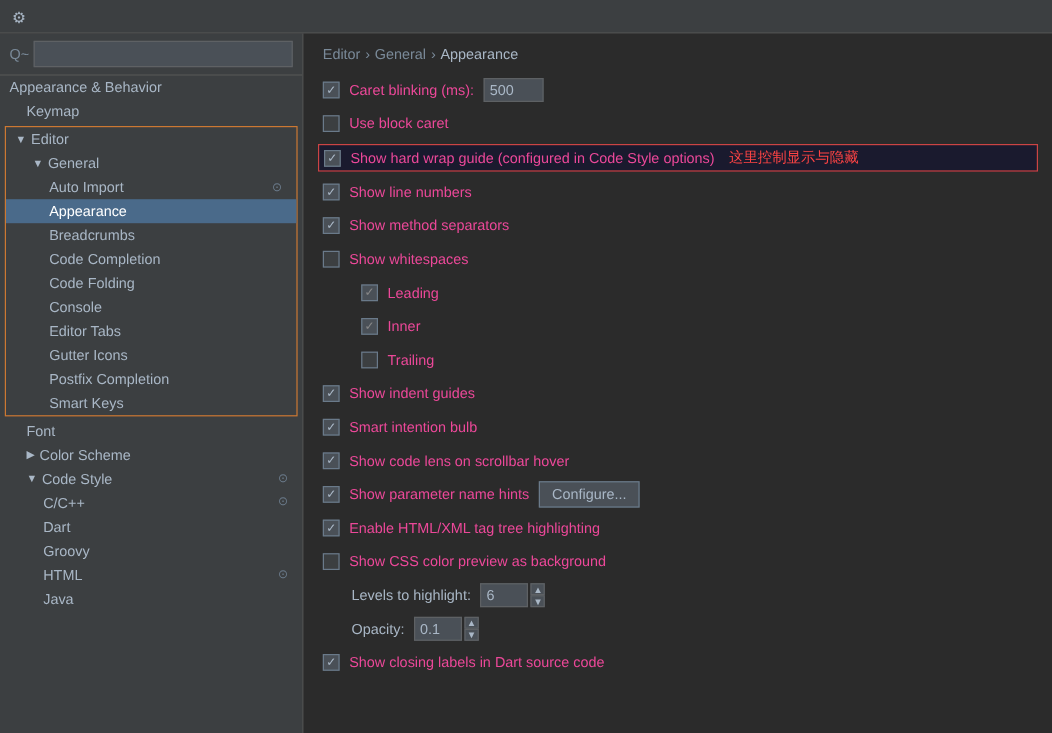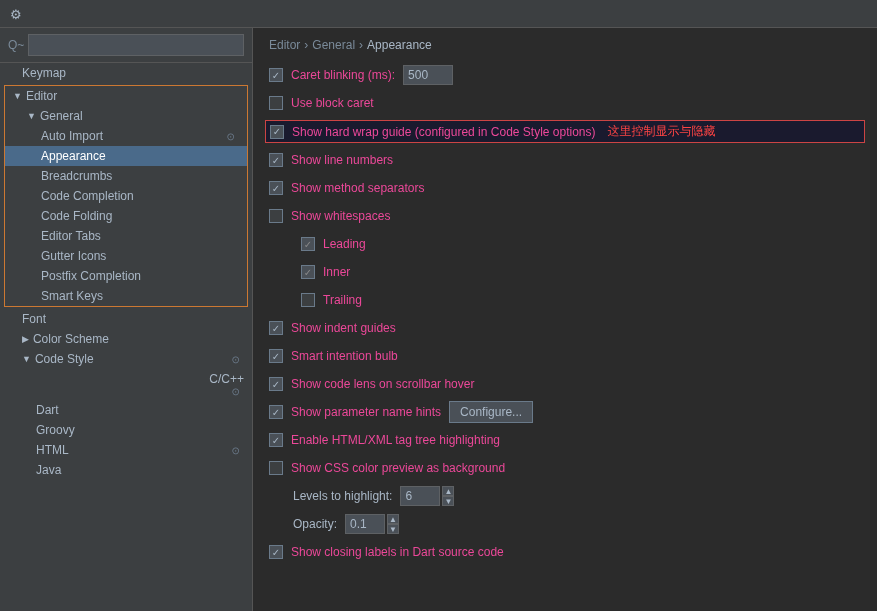--- a/index.html
+++ b/index.html
@@ -247,20 +247,23 @@
 <div class="main-layout">
 
   <div class="sidebar">
 
     <div class="search-bar">
       <span class="search-icon">Q~</span>
       <input class="search-input" type="text" style="">
     </div>
 
     <div id="sidebar-nav">
+        <div class="nav-item" style="padding-left: 8px; padding-top: 3px; padding-bottom: 3px; display: flex; align-items: center;">
+          <span style="flex:1;">Appearance &amp; Behavior</span>
+        </div>
         <div class="nav-item" style="padding-left: 22px; padding-top: 3px; padding-bottom: 3px; display: flex; align-items: center;">
           <span style="flex:1;">Keymap</span>
         </div>
         <div style="border: 1px solid rgb(204, 120, 50); margin: 2px 4px;">
           <div class="nav-item" style="padding-left: 8px; padding-top: 3px; padding-bottom: 3px; display: flex; align-items: center;">
             <span style="margin-right:4px;font-size:9px;">▼</span>
             <span style="flex:1;">Editor</span>
           </div>
           <div class="nav-item" style="padding-left: 22px; padding-top: 3px; padding-bottom: 3px; display: flex; align-items: center;">
             <span style="margin-right:4px;font-size:9px;">▼</span>
@@ -276,20 +279,23 @@
           <div class="nav-item" style="padding-left: 36px; padding-top: 3px; padding-bottom: 3px; display: flex; ">
             <span style="flex:1;">Breadcrumbs</span>
           </div>
           <div class="nav-item" style="padding-left: 36px; padding-top: 3px; padding-bottom: 3px; display: flex; align-items: center;">
             <span style="flex:1;">Code Completion</span>
           </div>
           <div class="nav-item" style="padding-left: 36px; padding-top: 3px; padding-bottom: 3px; display: flex; align-items: center;">
             <span style="flex:1;">Code Folding</span>
           </div>
           <div class="nav-item" style="padding-left: 36px; padding-top: 3px; padding-bottom: 3px; display: flex; align-items: center;">
+            <span style="flex:1;">Console</span>
+          </div>
+          <div class="nav-item" style="padding-left: 36px; padding-top: 3px; padding-bottom: 3px; display: flex; align-items: center;">
             <span style="flex:1;">Editor Tabs</span>
           </div>
           <div class="nav-item" style="padding-left: 36px; padding-top: 3px; padding-bottom: 3px; display: flex; align-items: center;">
             <span style="flex:1;">Gutter Icons</span>
           </div>
           <div class="nav-item" style="padding-left: 36px; padding-top: 3px; padding-bottom: 3px; display: flex; align-items: center;">
             <span style="flex:1;">Postfix Completion</span>
           </div>
           <div class="nav-item" style="padding-left: 36px; padding-top: 3px; padding-bottom: 3px; display: flex; align-items: center;">
             <span style="flex:1;">Smart Keys</span>
@@ -300,21 +306,21 @@
         </div>
         <div class="nav-item" style="padding-left: 22px; padding-top: 3px; padding-bottom: 3px; display: flex; align-items: center;">
           <span style="margin-right:4px;font-size:9px;">▶</span>
           <span style="flex:1;">Color Scheme</span>
         </div>
         <div class="nav-item" style="padding-left: 22px; padding-top: 3px; padding-bottom: 3px; display: flex; align-items: center;">
           <span style="margin-right:4px;font-size:9px;">▼</span>
           <span style="flex:1;">Code Style</span>
           <span style="color:#6a7a8a;font-size:10px;margin-right:4px;">⊙</span>
         </div>
-        <div class="nav-item" style="padding-left: 36px; padding-top: 3px; padding-bottom: 3px; display: flex; align-items: flex-end; flex-direction: column;">
+        <div class="nav-item" style="padding-left: 36px; padding-top: 3px; padding-bottom: 3px; display: flex; align-items: flex-start;">
           <span style="flex:1;">C/C++</span>
           <span style="color:#6a7a8a;font-size:10px;margin-right:4px;">⊙</span>
         </div>
         <div class="nav-item" style="padding-left: 36px; padding-top: 3px; padding-bottom: 3px; display: flex; align-items: center;">
           <span style="flex:1;">Dart</span>
         </div>
         <div class="nav-item" style="padding-left: 36px; padding-top: 3px; padding-bottom: 3px; display: flex; align-items: center;">
           <span style="flex:1;">Groovy</span>
         </div>
         <div class="nav-item" style="padding-left: 36px; padding-top: 3px; padding-bottom: 3px; display: flex; align-items: center;">

